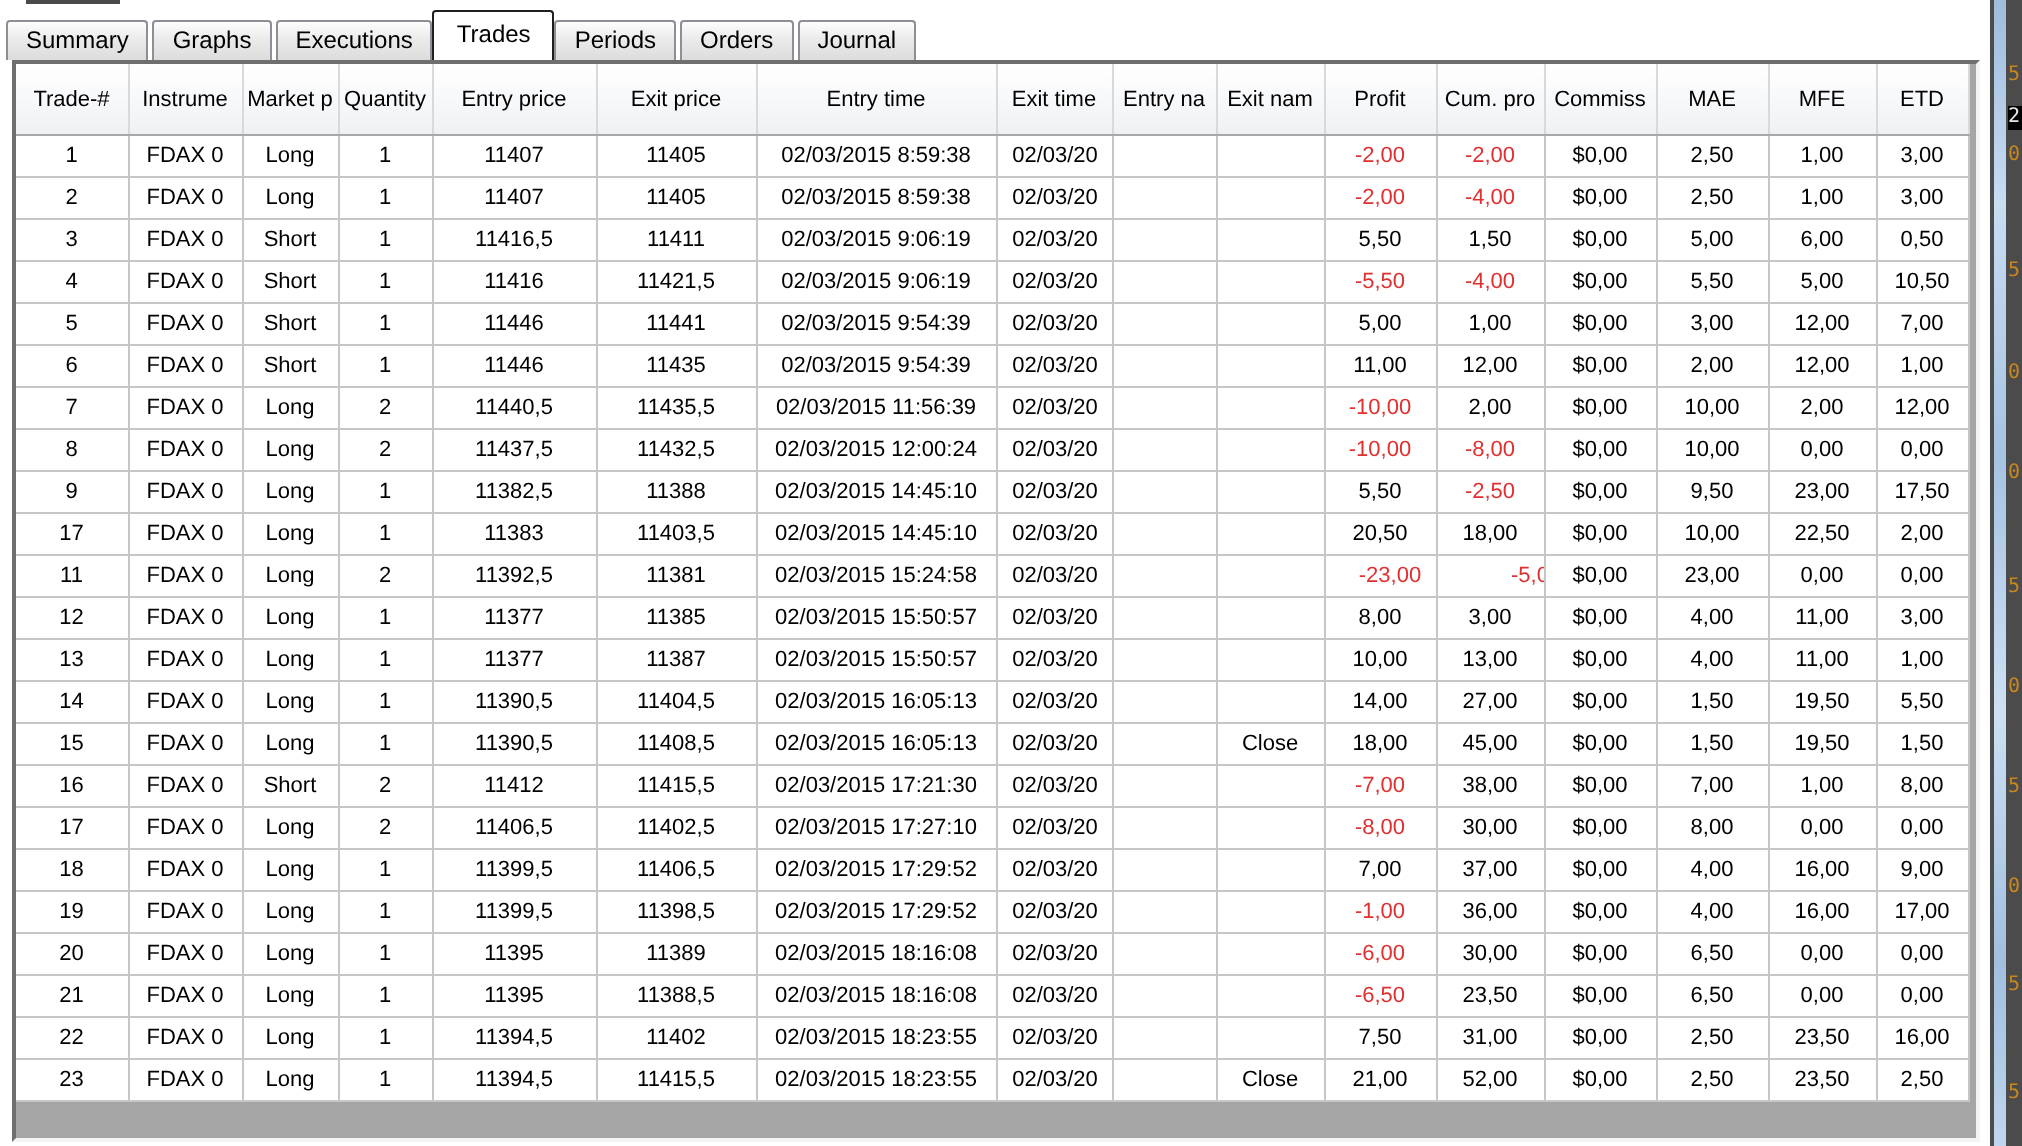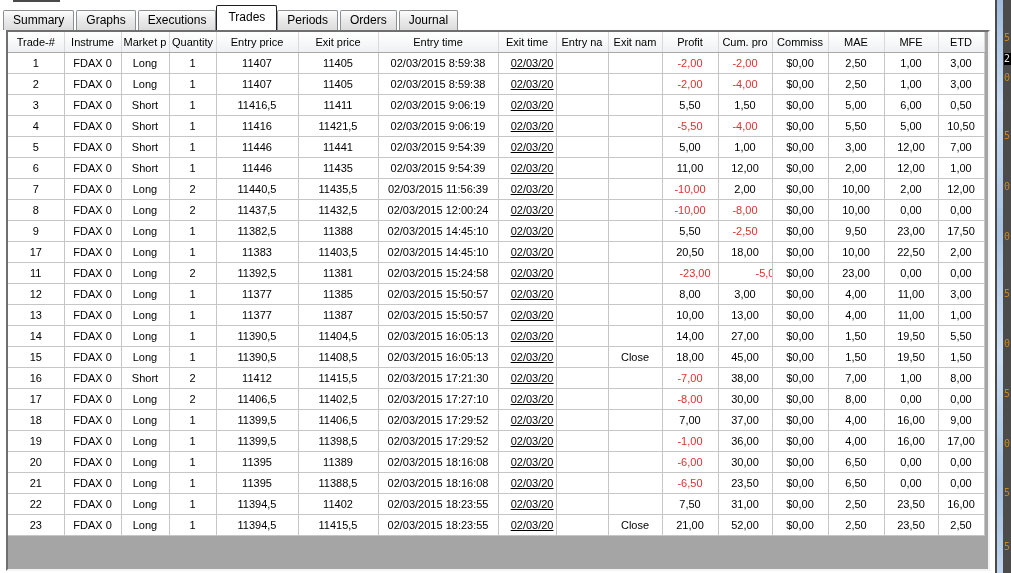--- a/index.html
+++ b/index.html
@@ -27,31 +27,31 @@
 
   
   .grid-wrap {
     position:absolute; left:6px; top:30px; width:980px; height:537px;
     background:#a5a5a5; 
     border:2px solid; border-color:#6f6f6f #f4f4f4 #f4f4f4 #6f6f6f;
     overflow:hidden;
   }
   table.grid { border-collapse:collapse; table-layout:fixed; width:976px; background:#ffffff; }
   .grid th {
-    height:20px; padding:0 2px; font-weight:normal; font-size:11px; color:#000;
+    height:35px; padding:0 2px; font-weight:normal; font-size:11px; color:#000;
     background:linear-gradient(#ffffff,#f6f7f9 60%,#eef0f3);
     border-right:1px solid #d9d9d9; border-bottom:1px solid #a8a8a8;
     white-space:nowrap; overflow:hidden; text-align:center;
   }
   .grid td {
     height:20px; padding:0 2px; font-size:11px; color:#000;
     border-right:1px solid #c6c6c6; border-bottom:1px solid #c6c6c6;
     text-align:center; white-space:nowrap; overflow:hidden; background:#ffffff;
   }
-  .grid td.align-left { text-align:right; padding-left:3px;text-decoration:underline; }
+  .grid td.align-left { text-align:center; padding-left:3px; }
 
   
   .bg-strip { position:absolute; left:995px; top:0; width:16px; height:573px; background:#4b4b4b; }
   .bg-scrollbar {
     position:absolute; left:997px; top:0; width:6px; height:573px;
     background:linear-gradient(180deg,#9fbcdd,#c8dcf2 18%,#a7c3e2 40%,#cde0f4 62%,#a2bfdf 84%,#bfd6ee);
   }
   .strip-digit {
     position:absolute; left:1004px; width:8px; height:12px; line-height:12px;
     font-family:"DejaVu Sans Mono", monospace; font-size:10px; text-align:left;

